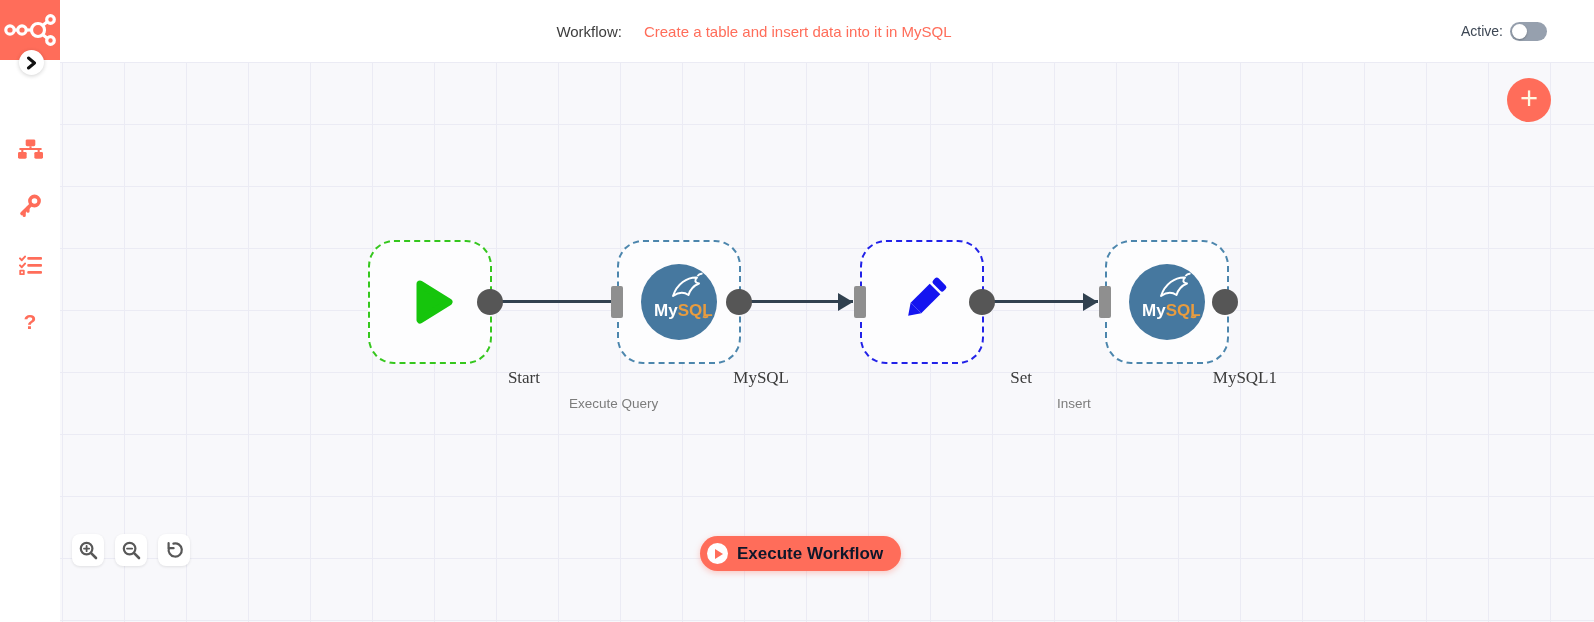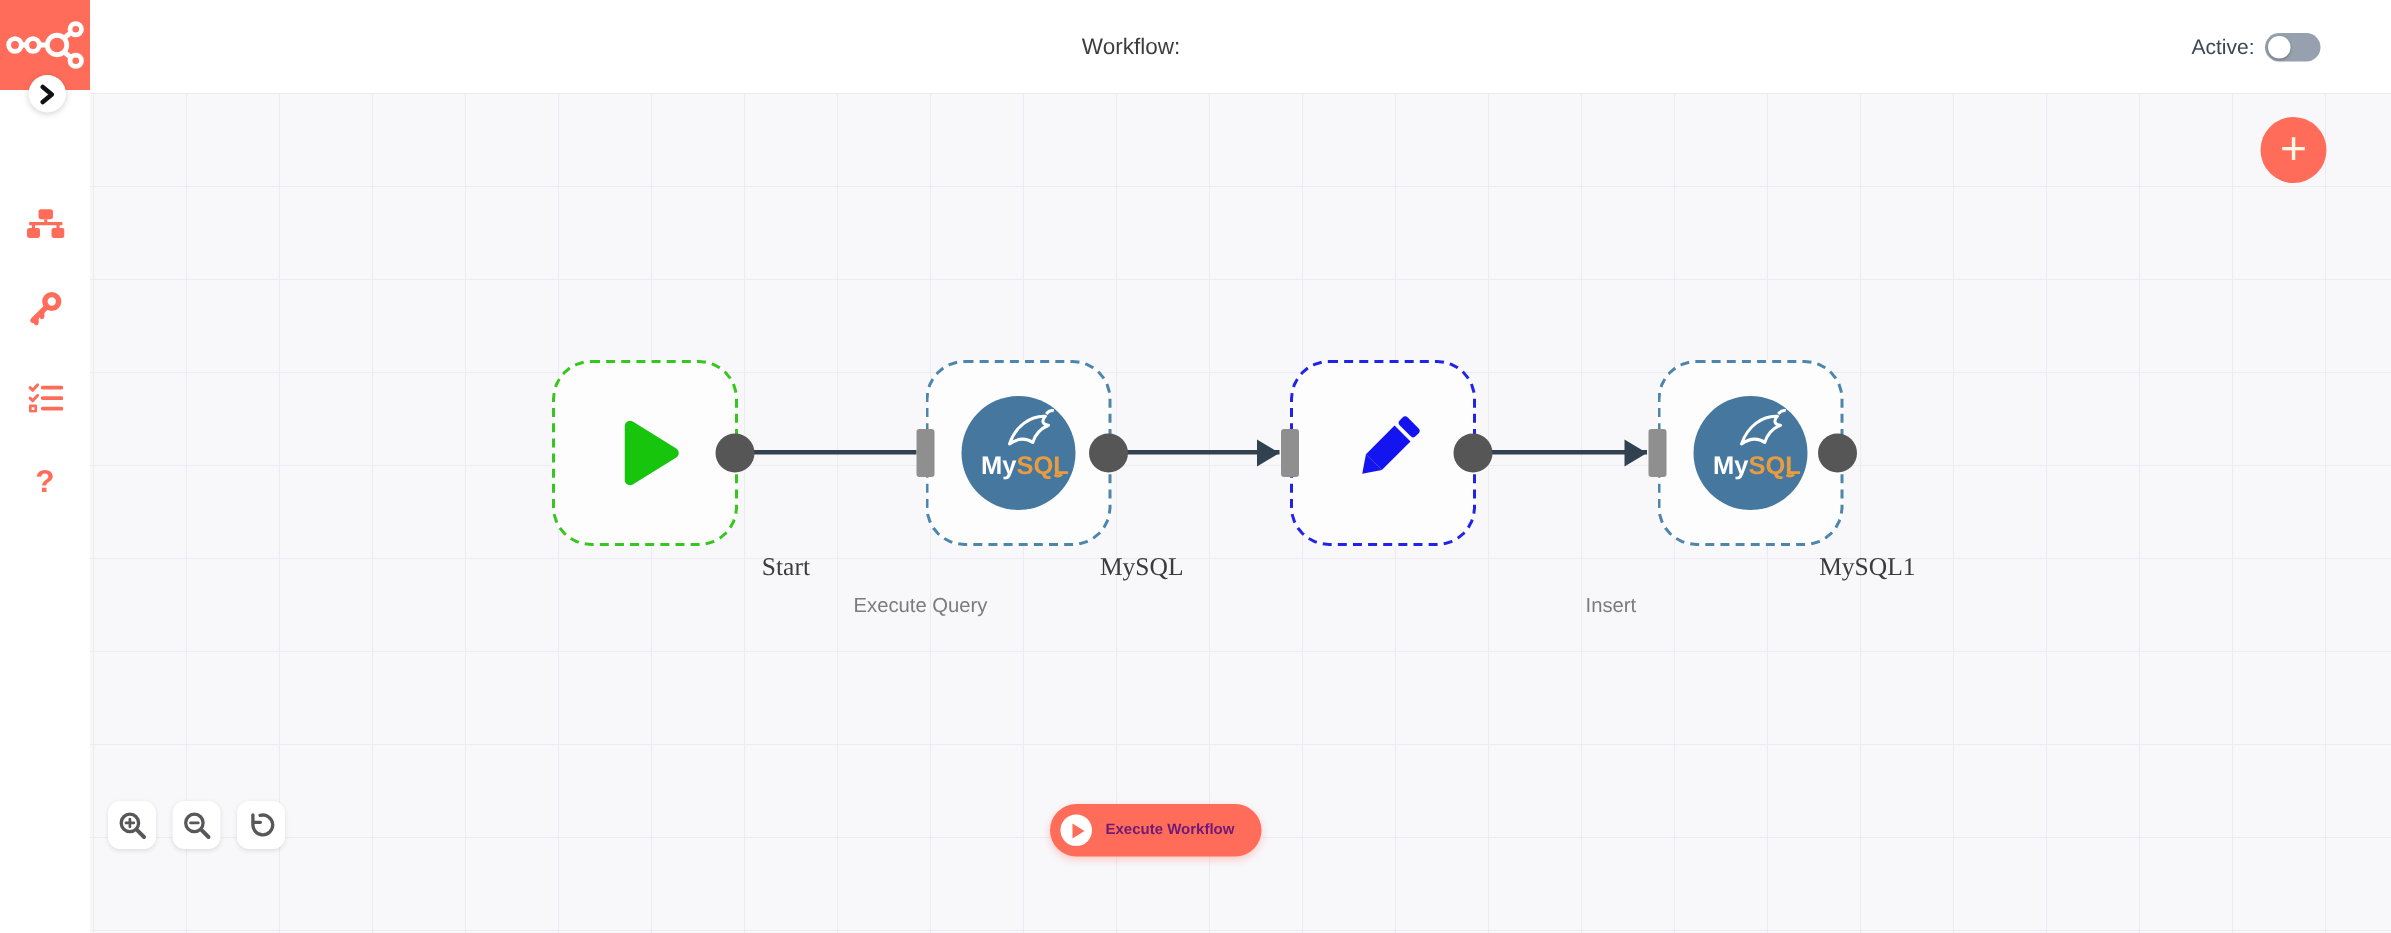--- a/index.html
+++ b/index.html
@@ -81,21 +81,21 @@
 
   
   .exec-btn { position:absolute; left:640px; top:474px; height:35px; padding:0 18px 0 7px;
               border-radius:18px; background:#ff6d5a; display:flex; align-items:center;
               gap:9px; cursor:pointer; box-shadow:0 2px 6px rgba(255,109,90,.35); }
   .exec-circle { width:21px; height:21px; border-radius:50%; background:#fff;
                  display:flex; align-items:center; justify-content:center; }
   .exec-tri { width:0; height:0; border-left:8px solid #ff6d5a;
               border-top:5px solid transparent; border-bottom:5px solid transparent;
               margin-left:2px; }
-  .exec-label { color:#701a75; font-size:10px; font-weight:700; }
+  .exec-label { color:#0f172a; font-size:17px; font-weight:700; }
 
   
   .add-btn { position:absolute; left:1447px; top:16px; width:44px; height:44px;
              border-radius:50%; background:#ff6d5a; color:#fff9e3; font-size:31px;
              font-weight:300; display:flex; align-items:center; justify-content:center;
              cursor:pointer; line-height:1; padding-bottom:3px; }
 </style>
 </head>
 <body>
 
@@ -113,20 +113,21 @@
         <line x1="39.5" y1="21.5" x2="44" y2="25"></line>
         <circle cx="47.5" cy="6.5" r="3.8"></circle>
         <circle cx="47.5" cy="27.5" r="3.8"></circle>
       </g>
     </svg>
   </div>
 
   <div class="header">
     <div class="title-wrap">
       <span class="wf-label">Workflow:</span>
+      <span class="wf-title">Create a table and insert data into it in MySQL</span>
     </div>
     <div class="active-wrap">
       <span class="active-label">Active:</span>
       <div class="toggle">
         <div class="knob"></div>
       </div>
     </div>
   </div>
 
   <div class="sidebar">
@@ -215,20 +216,21 @@
         <text x="14" y="53" font-size="17" font-weight="bold" fill="#ffffff" font-family="Liberation Sans, sans-serif"><tspan>My</tspan><tspan fill="#e89c3f">SQL</tspan></text>
         <path d="M63 53.5 q2.5 1.8 5 -0.3" fill="none" stroke="#e89c3f" stroke-width="2"></path>
       </svg>
     </div>
     <div class="ep-in" style="left:1039px;"></div>
     <div class="ep-out" style="left:1152px;"></div>
 
     <div class="node-label lb-start">Start</div>
     <div class="node-label lb-mysql">MySQL</div>
     <div class="node-sub   lb-mysql">Execute Query</div>
+    <div class="node-label lb-set">Set</div>
     <div class="node-label lb-mysql1">MySQL1</div>
     <div class="node-sub   lb-mysql1">Insert</div>
 
     <div class="zoom-btn zb-in">
       <svg width="21" height="21" viewBox="0 0 21 21">
         <circle cx="8.6" cy="8.6" r="5.8" fill="none" stroke="#585858" stroke-width="2.2"></circle>
         <line x1="13.1" y1="13.1" x2="18" y2="18" stroke="#585858" stroke-width="2.6" stroke-linecap="round"></line>
         <path d="M8.6 6 v5.2 M6 8.6 h5.2" stroke="#585858" stroke-width="1.8" stroke-linecap="round"></path>
       </svg>
     </div>

